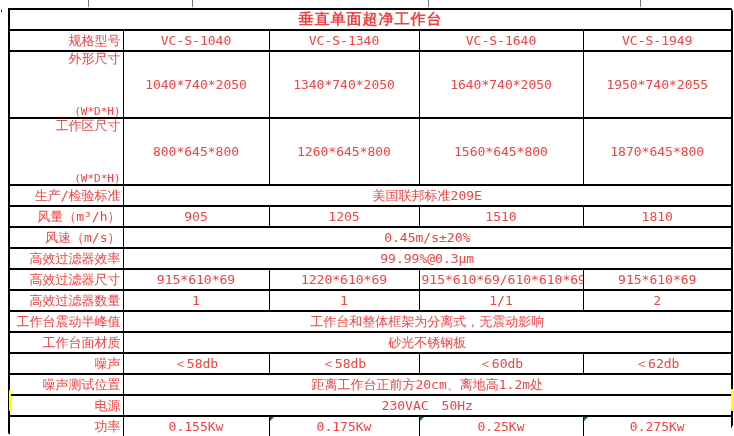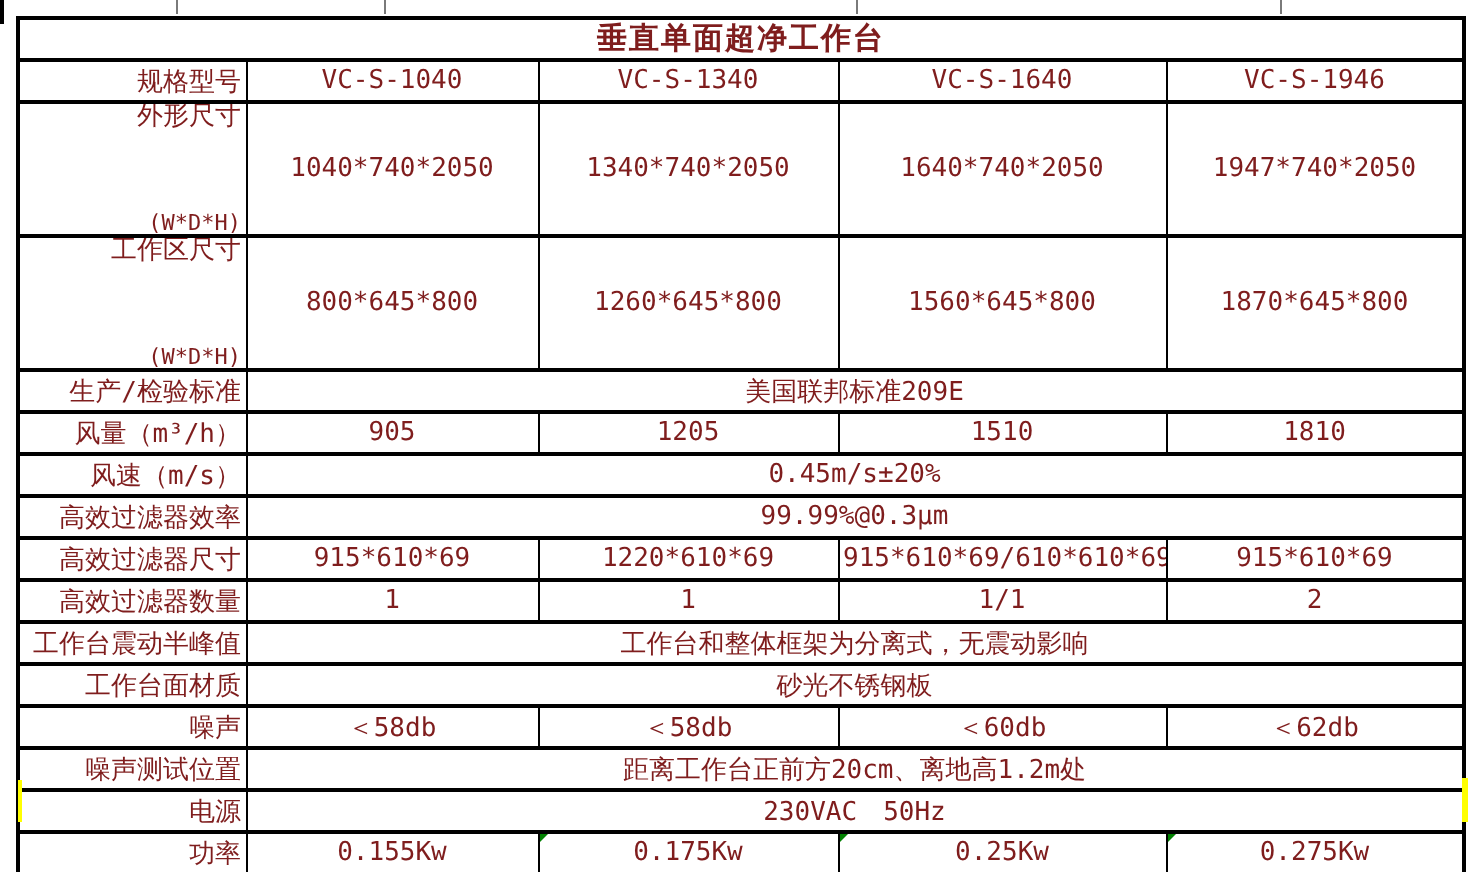--- a/index.html
+++ b/index.html
@@ -1,22 +1,23 @@
 <!DOCTYPE html>
 <html><head>
 <meta charset="utf-8">
 <style>
   html,body{margin:0;padding:0;}
   .screen{
     position:relative;
     width:734px;height:436px;
     background:#ffffff;
     font-family:"DejaVu Sans Mono","DejaVu Sans","Liberation Sans",sans-serif;
-    color:#7f1d1d;
+    color:#ef4444;
     overflow:hidden;
+    border-radius:17px;
   }
   
   .tick{position:absolute;top:0;width:1px;height:7px;background:#7a7a7a;}
   .corner-mark{position:absolute;top:0;left:0;width:2px;height:12px;background:#000;}
   .hl-strip{position:absolute;background:#ffff00;}
   .hl-left{left:9px;top:390px;width:2px;height:21px;}
   .hl-right{left:731px;top:389px;width:3px;height:22px;}
 
   table.spec{
     position:absolute;left:8px;top:8px;
@@ -79,32 +80,32 @@
     <tbody>
         <tr class="r22">
       <td class="title" colspan="5">垂直单面超净工作台</td>
     </tr>
 
     <tr class="r22">
       <td class="lbl">规格型号</td>
       <td>VC-S-1040</td>
       <td>VC-S-1340</td>
       <td>VC-S-1640</td>
-      <td>VC-S-1946</td>
+      <td>VC-S-1949</td>
     </tr>
 
     <tr class="r36">
       <td class="lbl">
         <div class="lbl1">外形尺寸</div>
         <div class="lbl2">(W*D*H)</div>
       </td>
       <td>1040*740*2050</td>
       <td>1340*740*2050</td>
       <td>1640*740*2050</td>
-      <td>1947*740*2050</td>
+      <td>1950*740*2055</td>
     </tr>
 
     <tr class="r36">
       <td class="lbl">
         <div class="lbl1">工作区尺寸</div>
         <div class="lbl2">(W*D*H)</div>
       </td>
       <td>800*645*800</td>
       <td>1260*645*800</td>
       <td>1560*645*800</td>

